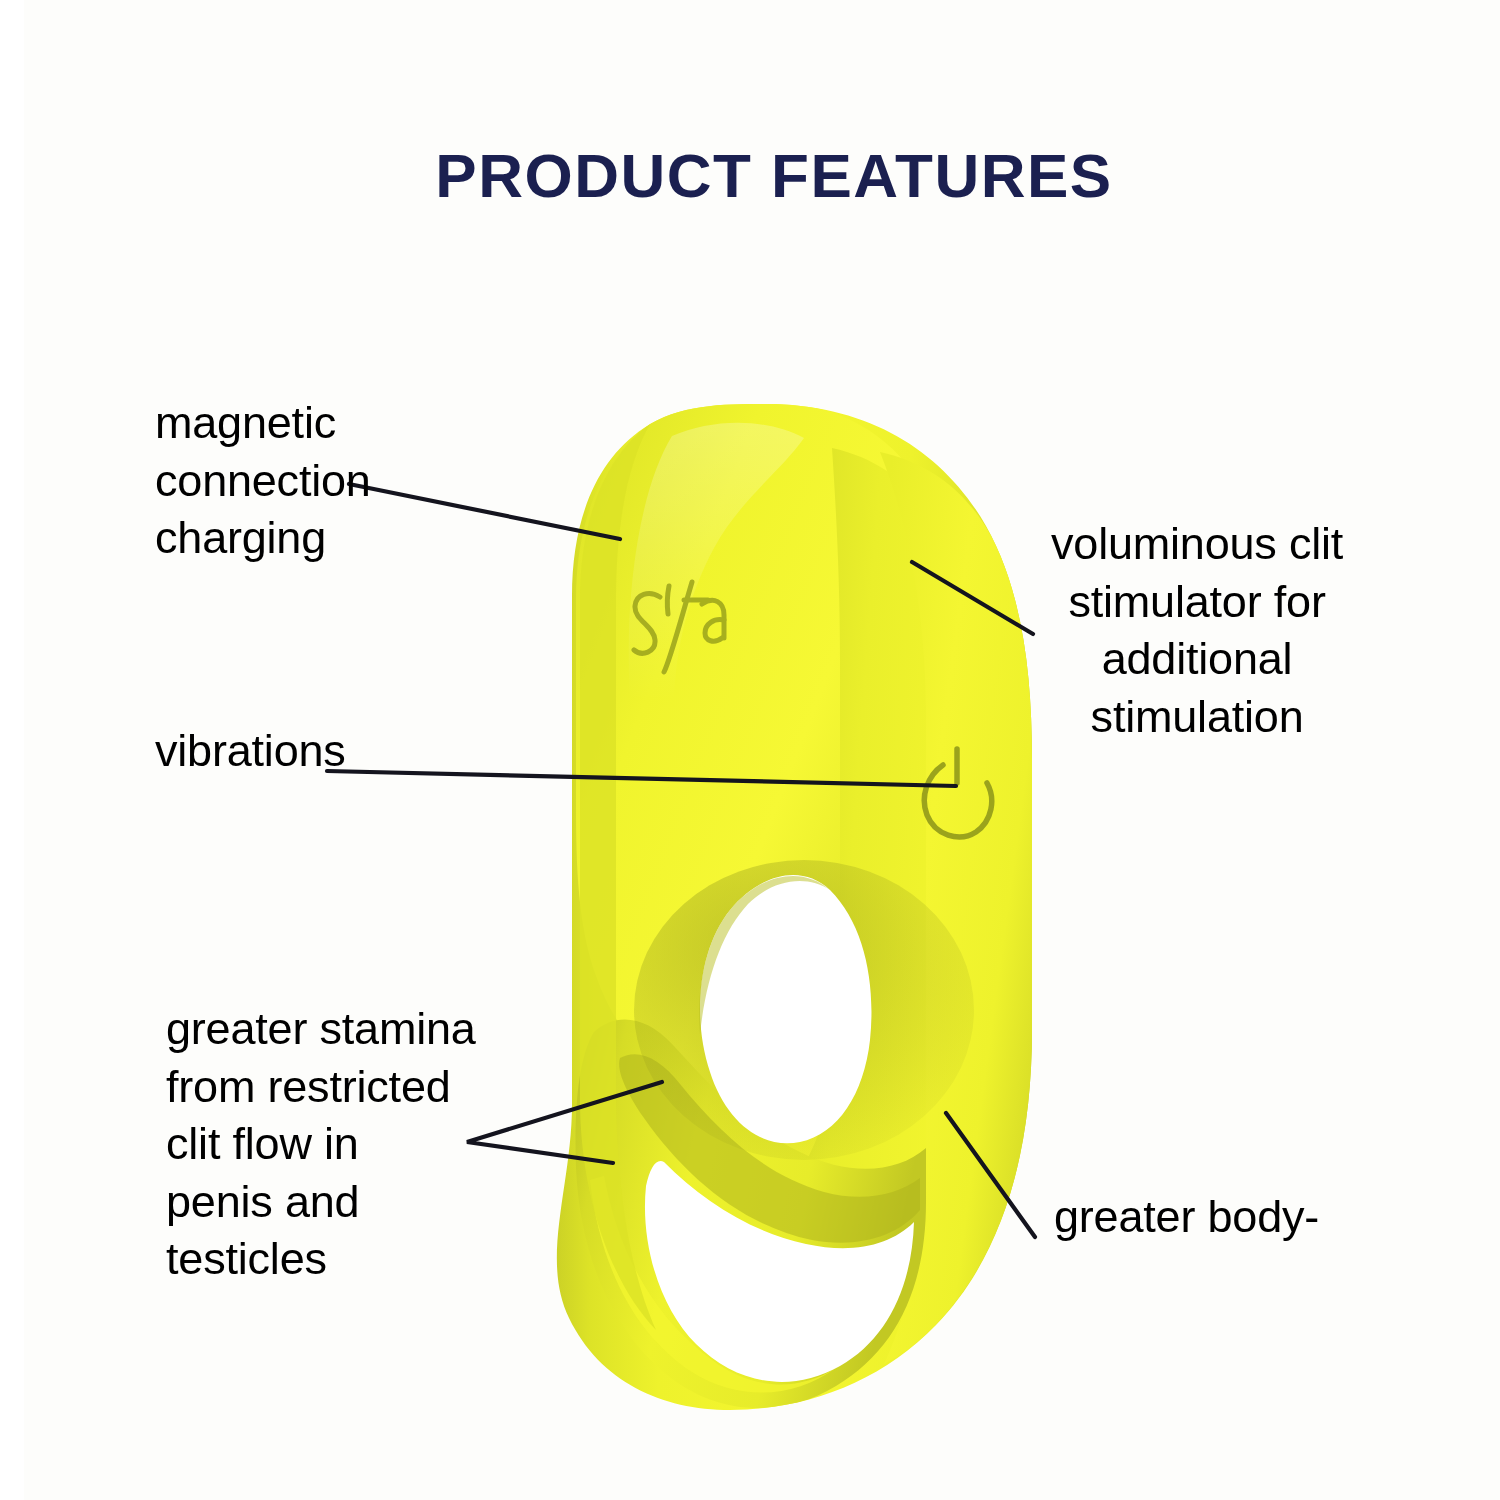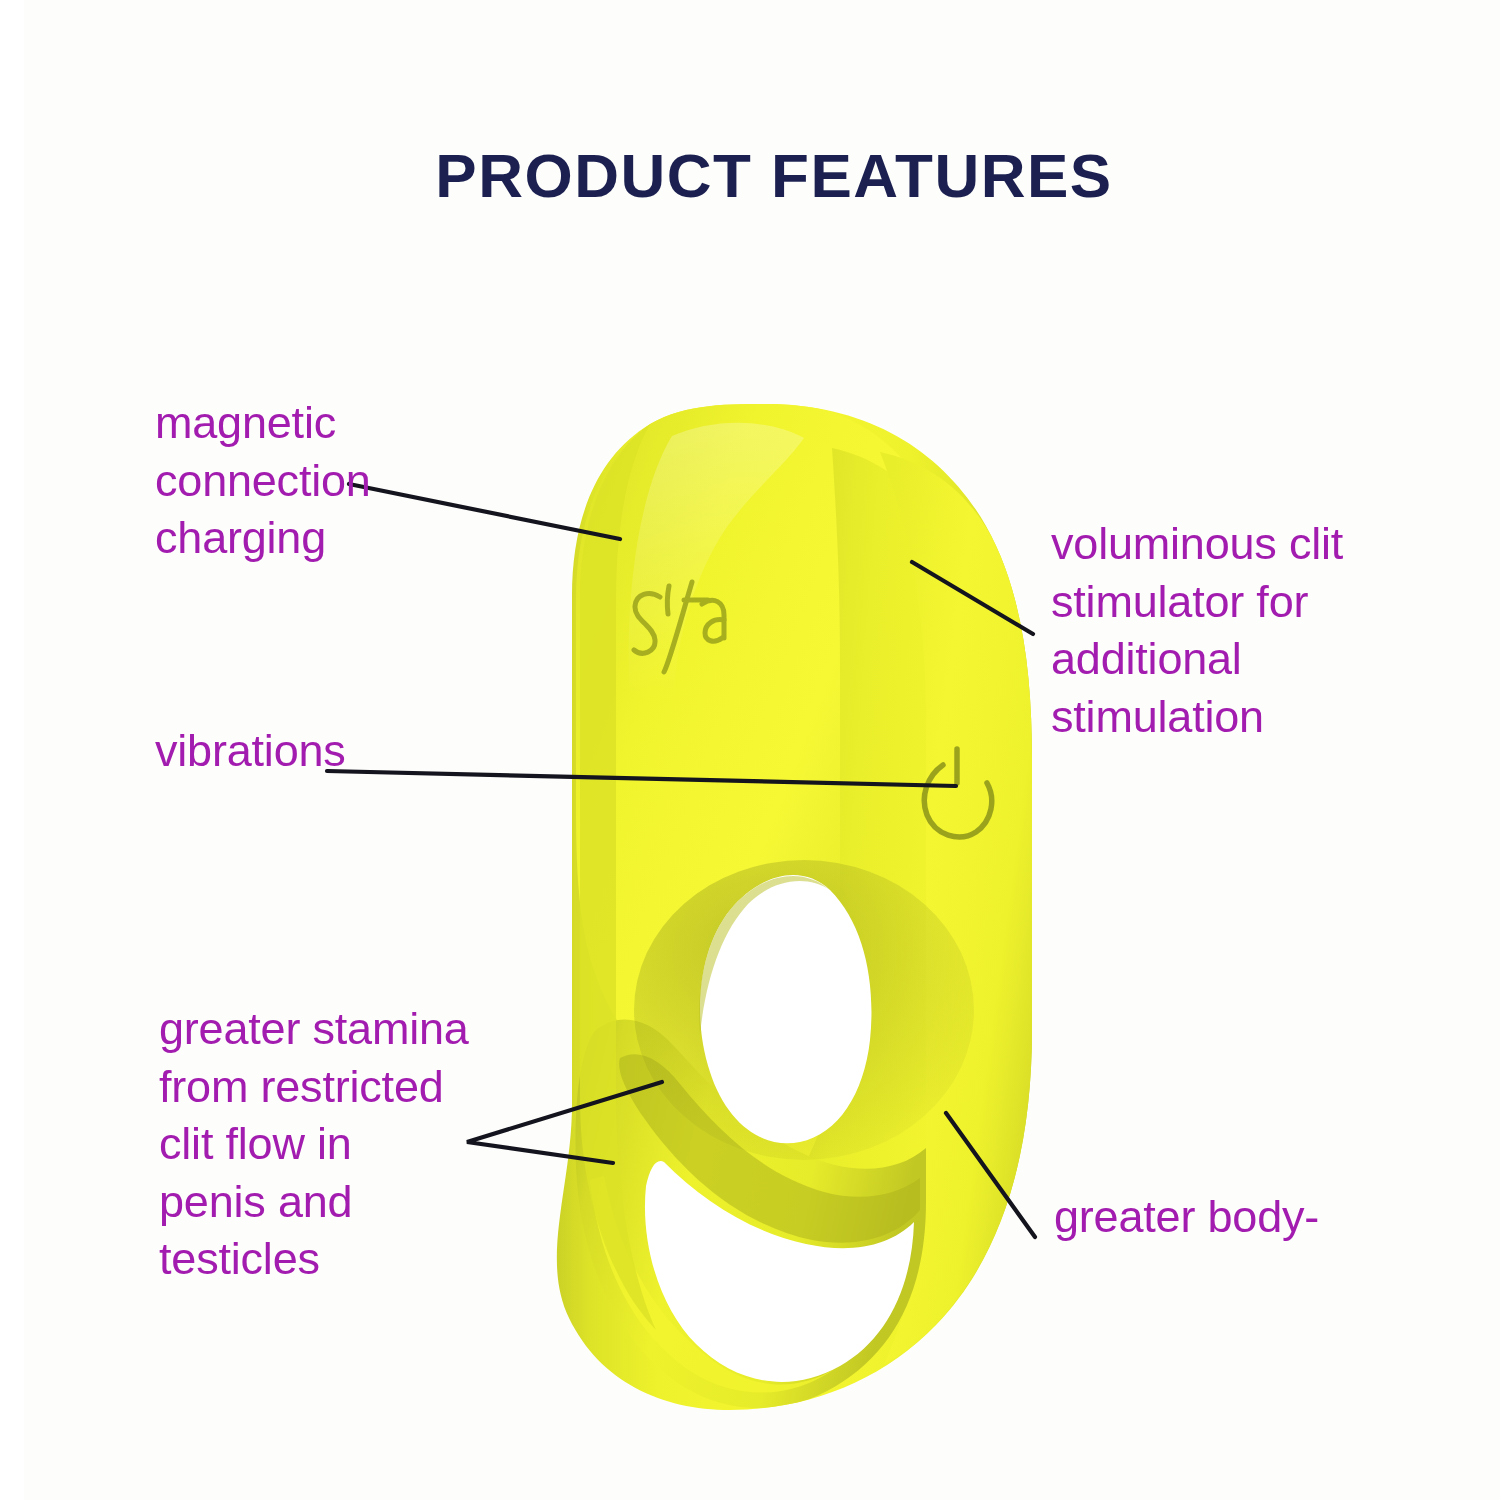--- a/index.html
+++ b/index.html
@@ -28,33 +28,33 @@
     font-weight: bold;
     font-size: 62px;
     letter-spacing: 1.5px;
     color: #1b2050;
     white-space: nowrap;
   }
 
   
   .callout {
     position: absolute;
-    color: #a21caf;
+    color: #000000;
     font-family: "Liberation Sans", sans-serif;
     font-weight: 500;
     font-size: 45px;
     line-height: 1.28;
     letter-spacing: -0.2px;
   }
   .callout .ln { display: block; white-space: nowrap; }
 
   #callout-magnetic   { left: 131px; top: 394px; }
   #callout-control    { left: 131px; top: 722px; }
-  #callout-stamina    { left: 135px; top: 1000px; }
-  #callout-voluminous { left: 1027px; top: 515px; }
+  #callout-stamina    { left: 142px; top: 1000px; }
+  #callout-voluminous { left: 1027px; top: 515px; text-align: center; }
   #callout-flexible   { left: 1030px; top: 1188px; }
 
   
   #leaders, #product {
     position: absolute;
     left: 0; top: 0;
     width: 1500px;
     height: 1500px;
   }
   #leaders { z-index: 5; pointer-events: none; }

